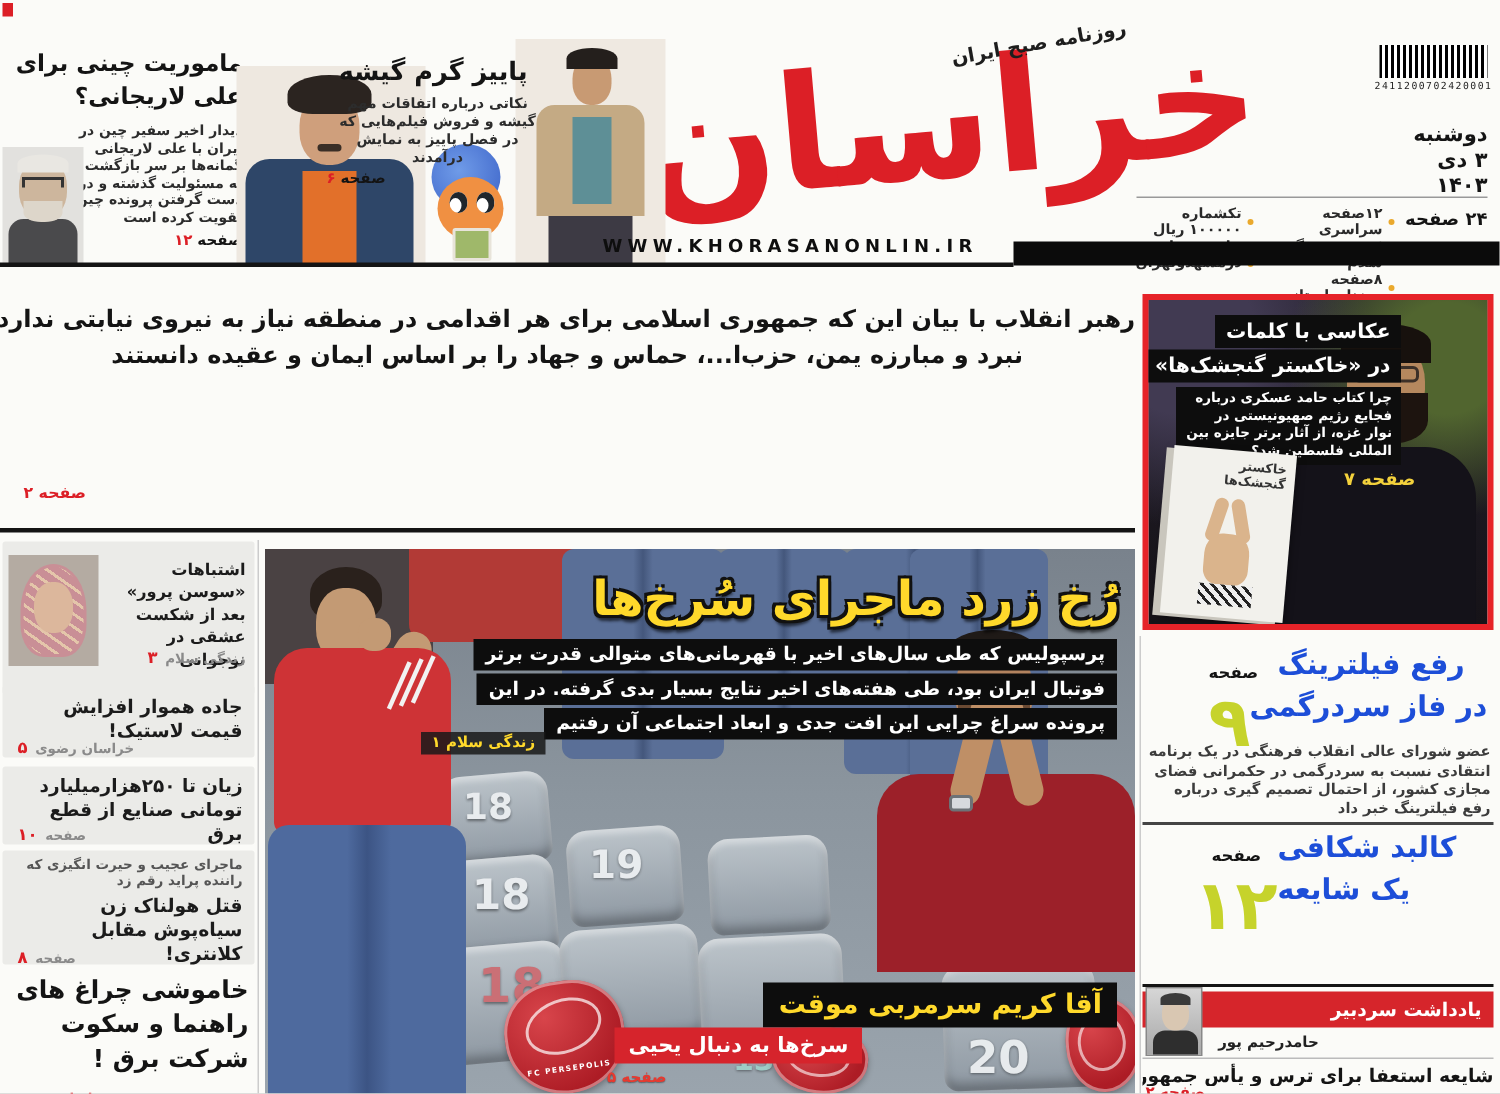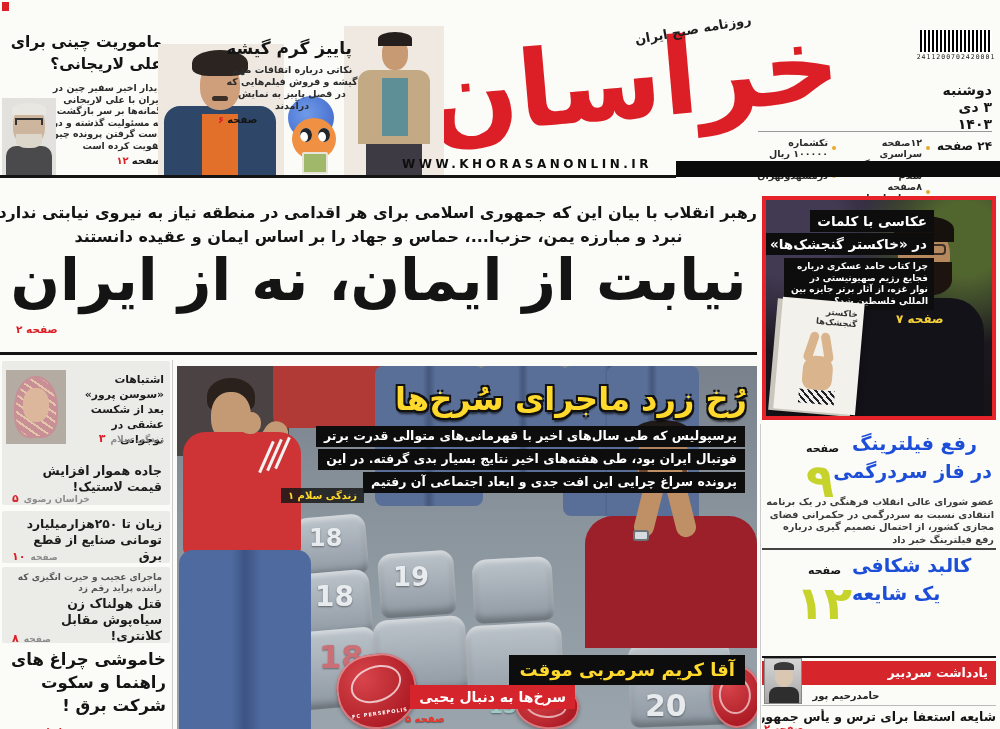--- a/index.html
+++ b/index.html
@@ -127,21 +127,20 @@
     <span class="b">صفحه</span>
     <span class="b red">۶</span>
   </div>
 
   <div class="abs rule" style="left:0;top:175px;width:676px;height:2.5px"></div>
   <div class="abs b" style="left:402px;top:157px;width:280px;font-size:12px;letter-spacing:3.5px;direction:ltr;text-align:left;color:#0e0e0e">WWW.KHORASANONLIN.IR</div>
   <div class="abs" style="left:676px;top:161px;width:324px;height:16px;background:#0b0b0b"></div>
 
   <div class="abs b ctr nw" style="left:0;top:203px;width:757px;font-size:16px">رهبر انقلاب با بیان این که جمهوری اسلامی برای هر اقدامی در منطقه نیاز به نیروی نیابتی ندارد</div>
   <div class="abs b ctr nw" style="left:0;top:227px;width:757px;font-size:16px">نبرد و مبارزه یمن، حزب‌ا...، حماس و جهاد را بر اساس ایمان و عقیده دانستند</div>
-  <div class="abs b ctr nw" style="left:0;top:246px;width:757px;font-size:58px;letter-spacing:-1px">نیابت از ایمان، نه از ایران</div>
   <div class="abs b red nw" style="left:16px;top:323px;font-size:10.5px">صفحه ۲</div>
   <div class="abs rule" style="left:0;top:352px;width:757px;height:3px"></div>
 
   <div class="abs" style="left:762px;top:196px;width:234px;height:224px;border:4px solid #e62329;background:
        radial-gradient(circle at 88% 18%,#51652f 0 14%,transparent 40%),
        radial-gradient(circle at 10% 12%,#413a52 0 18%,transparent 45%),
        linear-gradient(180deg,#24202c,#161318);overflow:hidden">
     <div class="abs" style="right:8px;top:98px;width:140px;height:120px;background:#141219;border-radius:34px 34px 0 0"></div>
     <div class="abs" style="right:42px;top:26px;width:52px;height:62px;background:#b5885e;border-radius:46%"></div>
     <div class="abs" style="right:38px;top:16px;width:60px;height:26px;background:#17110d;border-radius:50% 50% 0 0"></div>

